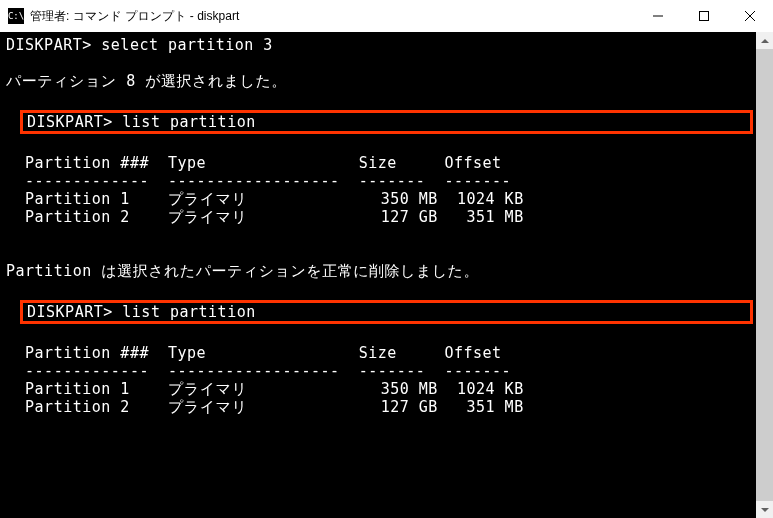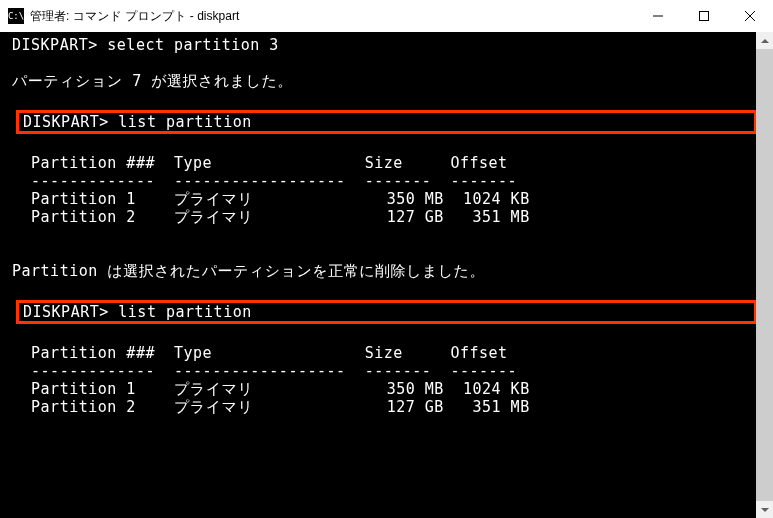--- a/index.html
+++ b/index.html
@@ -56,34 +56,34 @@
     }
     .titlebar-btn svg {
       width: 10px;
       height: 10px;
     }
     .terminal {
       background: #000;
       color: #fff;
       font-size: 15px;
       line-height: 18px;
-      padding: 4px 8px;
+      padding: 4px 2px;
       font-family: 'MS Gothic', 'Consolas', monospace;
       height: calc(100% - 32px);
       overflow: hidden;
       letter-spacing: 0.5px;
     }
     .term-line {
       white-space: pre;
       padding: 0 2px 0 4px;
       min-height: 18px;
     }
     .highlight {
       border: 3px solid #ff3300;
-      margin: 2px 8px;
+      margin: 2px 18px;
     }
     .cursor {
       display: inline-block;
       width: 8px;
       height: 3px;
       background: #fff;
       vertical-align: bottom;
       margin-bottom: 1px;
     }
     .scrollbar {
@@ -135,21 +135,21 @@
           <line x1="0" y1="0" x2="10" y2="10" stroke="#000" stroke-width="1"></line>
           <line x1="10" y1="0" x2="0" y2="10" stroke="#000" stroke-width="1"></line>
         </svg>
     </div>
   </div>
 </div>
 
 <div class="terminal">
   <div class="term-line">DISKPART&gt; select partition 3</div>
   <div class="term-line"></div>
-  <div class="term-line">パーティション 7 が選択されました。</div>
+  <div class="term-line">パーティション 8 が選択されました。</div>
   <div class="term-line"></div>
   <div class="highlight">
     <div class="term-line">DISKPART&gt; list partition</div>
   </div>
   <div class="term-line"></div>
   <div class="term-line">  Partition ###  Type                Size     Offset</div>
   <div class="term-line">  -------------  ------------------  -------  -------</div>
   <div class="term-line">  Partition 1    プライマリ              350 MB  1024 KB</div>
   <div class="term-line">  Partition 2    プライマリ              127 GB   351 MB</div>
   <div class="term-line"></div>

